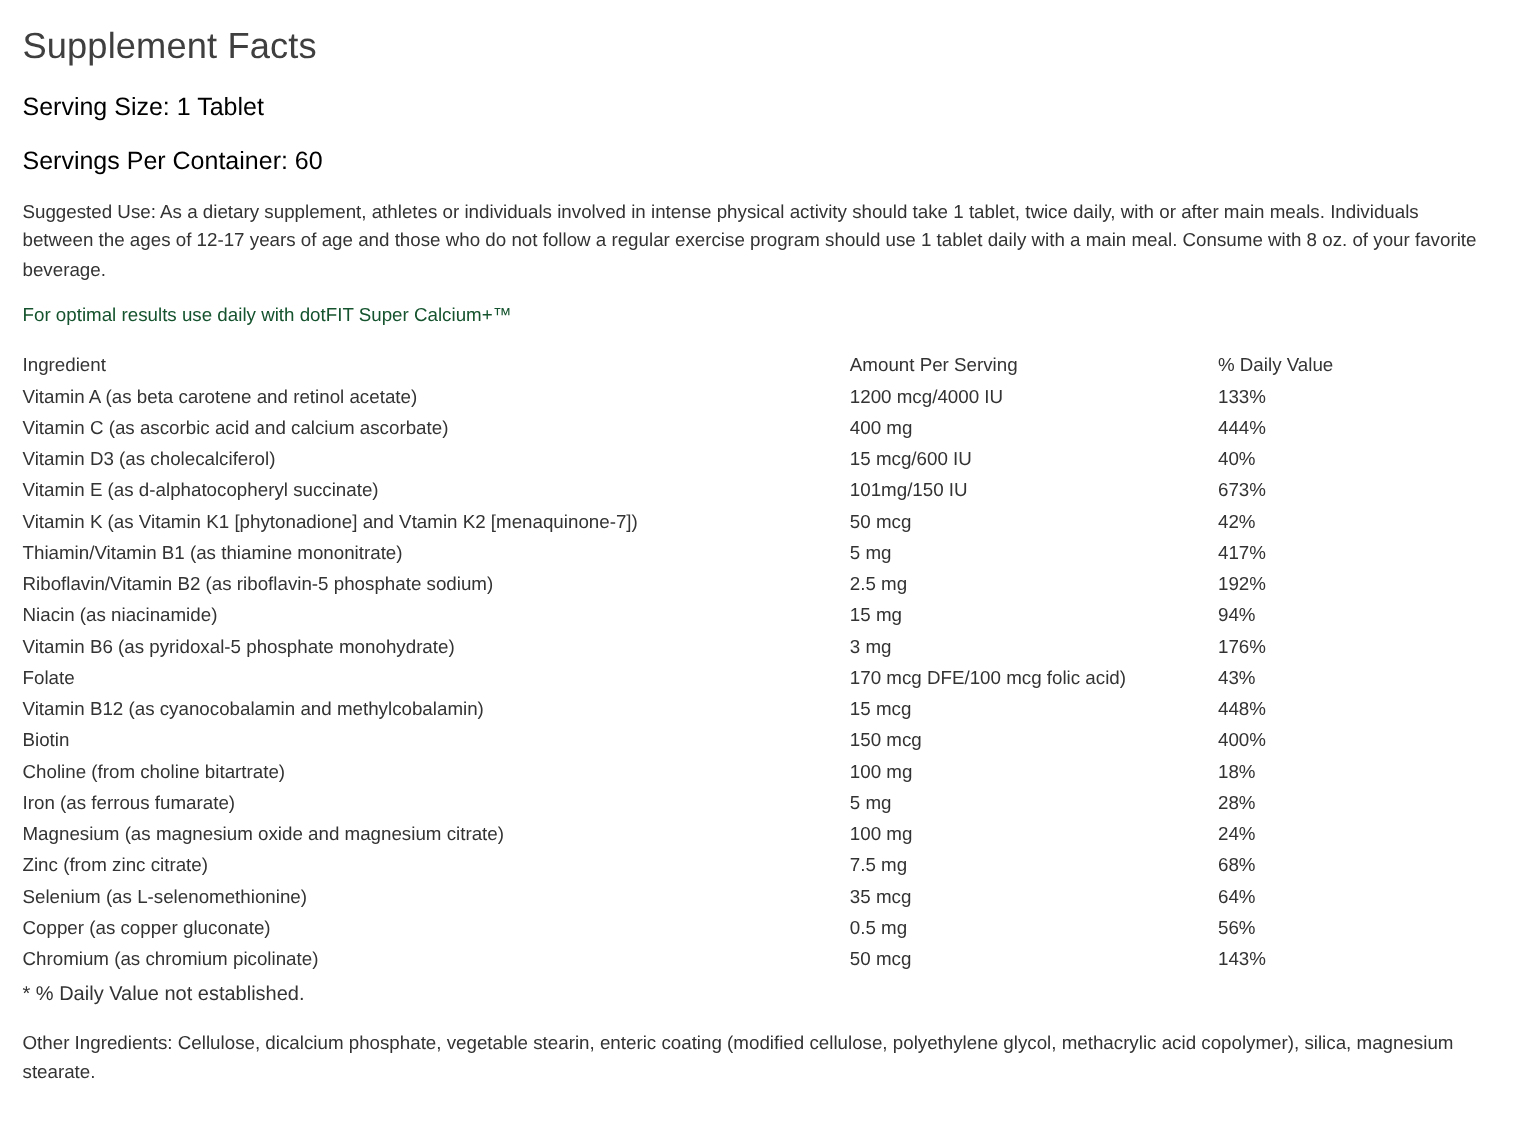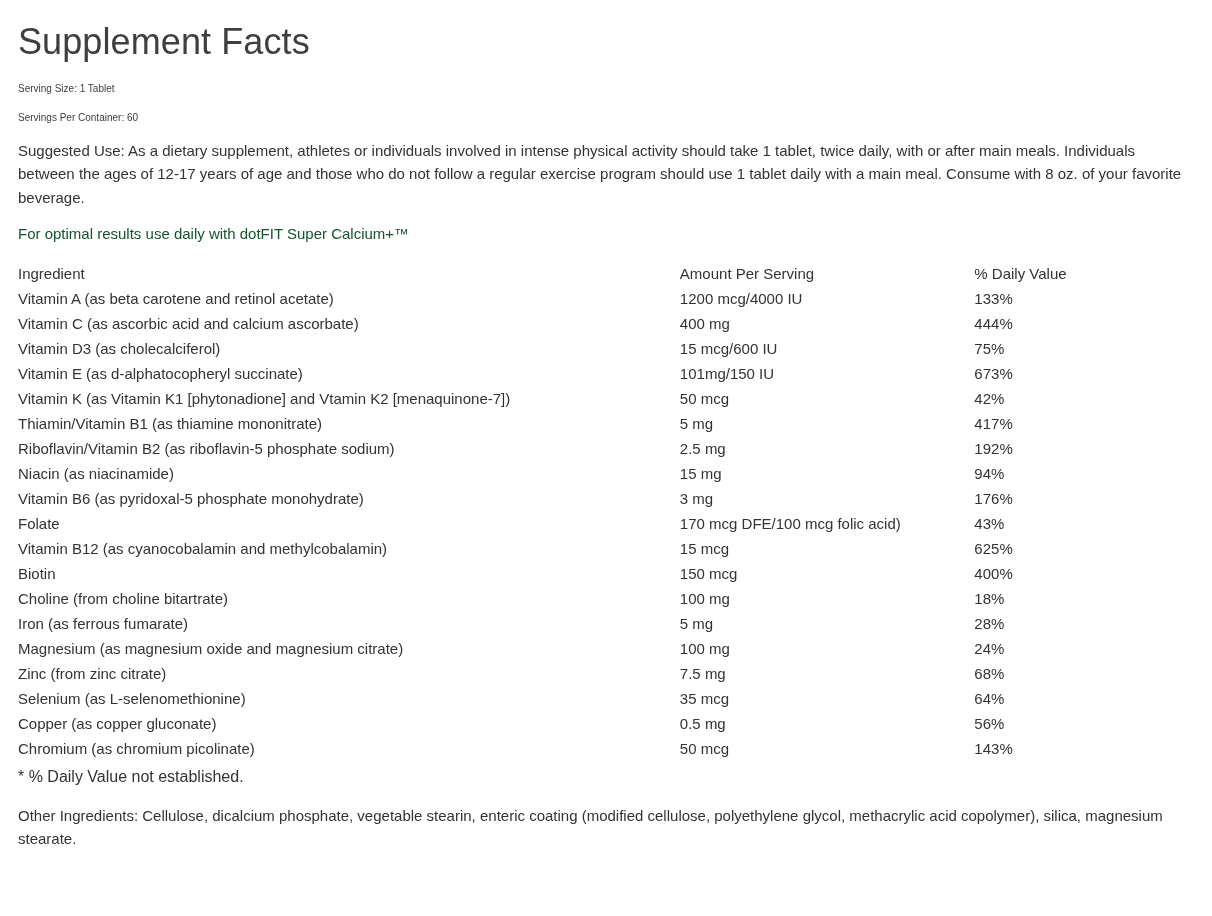--- a/index.html
+++ b/index.html
@@ -15,30 +15,30 @@
     font-size: 15px;
     line-height: 1.45;
     overflow: hidden;
   }
   .page {
     padding: 10px 18px 0 18px;
     box-sizing: border-box;
     width: 1212px;
   }
   h1.title {
-    font-size: 36px;
+    font-size: 29px;
     font-weight: 400;
     color: #3f3f3f;
     margin: 6px 0 14px 0;
     letter-spacing: 0.1px;
   }
   .meta-line {
     margin: 0 0 10px 0;
-    font-size: 10px;
-    color: #404040;
+    font-size: 20px;
+    color: #000000;
   }
   .meta-line.second {
     margin-top: 14px;
     margin-bottom: 14px;
   }
   .para {
     margin: 0 0 14px 0;
     font-size: 15px;
     color: #333;
     line-height: 1.55;
@@ -118,21 +118,21 @@
           <td>133%</td>
         </tr>
       <tr>
           <td>Vitamin C (as ascorbic acid and calcium ascorbate)</td>
           <td>400 mg</td>
           <td>444%</td>
         </tr>
       <tr>
           <td>Vitamin D3 (as cholecalciferol)</td>
           <td>15 mcg/600 IU</td>
-          <td>75%</td>
+          <td>40%</td>
         </tr>
       <tr>
           <td>Vitamin E (as d-alphatocopheryl succinate)</td>
           <td>101mg/150 IU</td>
           <td>673%</td>
         </tr>
       <tr>
           <td>Vitamin K (as Vitamin K1 [phytonadione] and Vtamin K2 [menaquinone-7])</td>
           <td>50 mcg</td>
           <td>42%</td>
@@ -158,21 +158,21 @@
           <td>176%</td>
         </tr>
       <tr>
           <td>Folate</td>
           <td>170 mcg DFE/100 mcg folic acid)</td>
           <td>43%</td>
         </tr>
       <tr>
           <td>Vitamin B12 (as cyanocobalamin and methylcobalamin)</td>
           <td>15 mcg</td>
-          <td>625%</td>
+          <td>448%</td>
         </tr>
       <tr>
           <td>Biotin</td>
           <td>150 mcg</td>
           <td>400%</td>
         </tr>
       <tr>
           <td>Choline (from choline bitartrate)</td>
           <td>100 mg</td>
           <td>18%</td>

